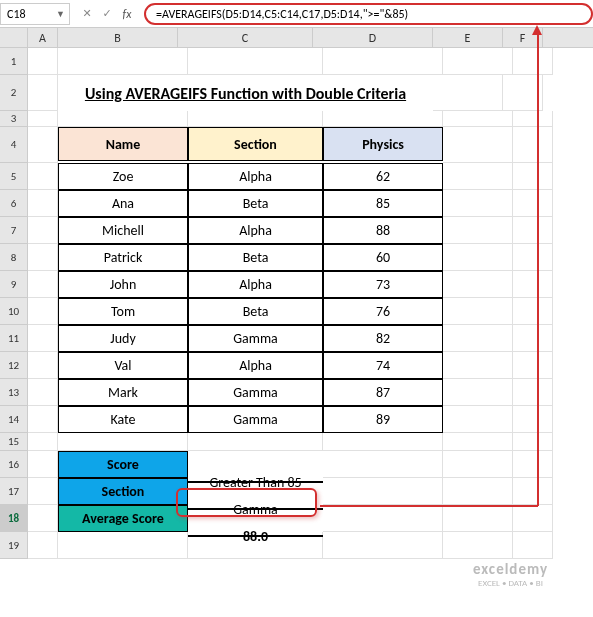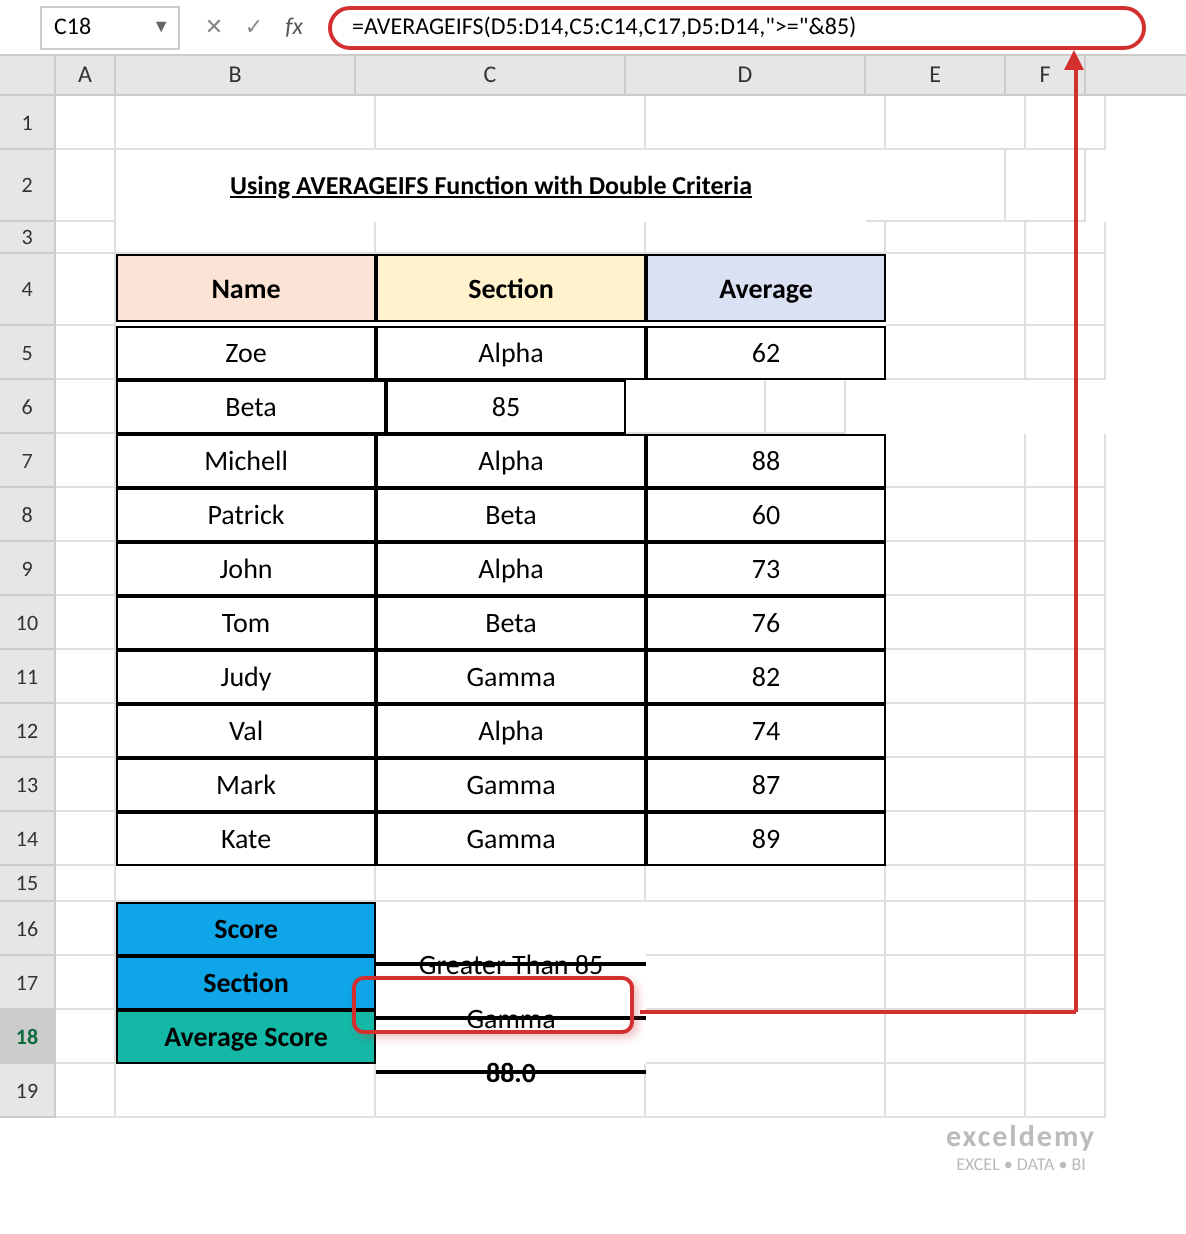--- a/index.html
+++ b/index.html
@@ -15,21 +15,21 @@
       height: 617px;
       position: relative;
       overflow: hidden;
     }
     
     .formula-bar-row {
       display: flex;
       align-items: center;
       height: 28px;
       border-bottom: 1px solid #ccc;
-      padding: 2px 20px;
+      padding: 2px 0;
       gap: 4px;
     }
     
     .name-box {
       width: 70px;
       height: 22px;
       border: 1px solid #ccc;
       background: #fff;
       display: flex;
       align-items: center;
@@ -146,21 +146,21 @@
     .cell.b { width: 130px; }
     .cell.c { width: 135px; }
     .cell.d { width: 120px; }
     .cell.e { width: 70px; }
     .cell.f { width: 40px; }
     
     .title-row {
       height: 36px !important;
     }
     .title-cell {
-      font-size: 13px;
+      font-size: 16px;
       font-weight: bold;
       text-decoration: underline;
       text-align: center;
       justify-content: center;
       border: none;
       width: 375px;
     }
     
     .data-header {
       font-weight: bold;
@@ -297,37 +297,38 @@
       <div class="cell d"></div>
       <div class="cell e"></div>
       <div class="cell f"></div>
     </div>
 
     <div class="row row-4">
       <div class="row-header">4</div>
       <div class="cell a"></div>
       <div class="cell b data-header name-h">Name</div>
       <div class="cell c data-header section-h">Section</div>
-      <div class="cell d data-header physics-h">Average</div>
+      <div class="cell d data-header physics-h">Physics</div>
       <div class="cell e"></div>
       <div class="cell f"></div>
     </div>
 
     <div class="row">
       <div class="row-header">5</div>
       <div class="cell a"></div>
       <div class="cell b data-cell">Zoe</div>
       <div class="cell c data-cell">Alpha</div>
       <div class="cell d data-cell">62</div>
       <div class="cell e"></div>
       <div class="cell f"></div>
     </div>
     <div class="row">
       <div class="row-header">6</div>
       <div class="cell a"></div>
+      <div class="cell b data-cell">Ana</div>
       <div class="cell c data-cell">Beta</div>
       <div class="cell d data-cell">85</div>
       <div class="cell e"></div>
       <div class="cell f"></div>
     </div>
     <div class="row">
       <div class="row-header">7</div>
       <div class="cell a"></div>
       <div class="cell b data-cell">Michell</div>
       <div class="cell c data-cell">Alpha</div>

